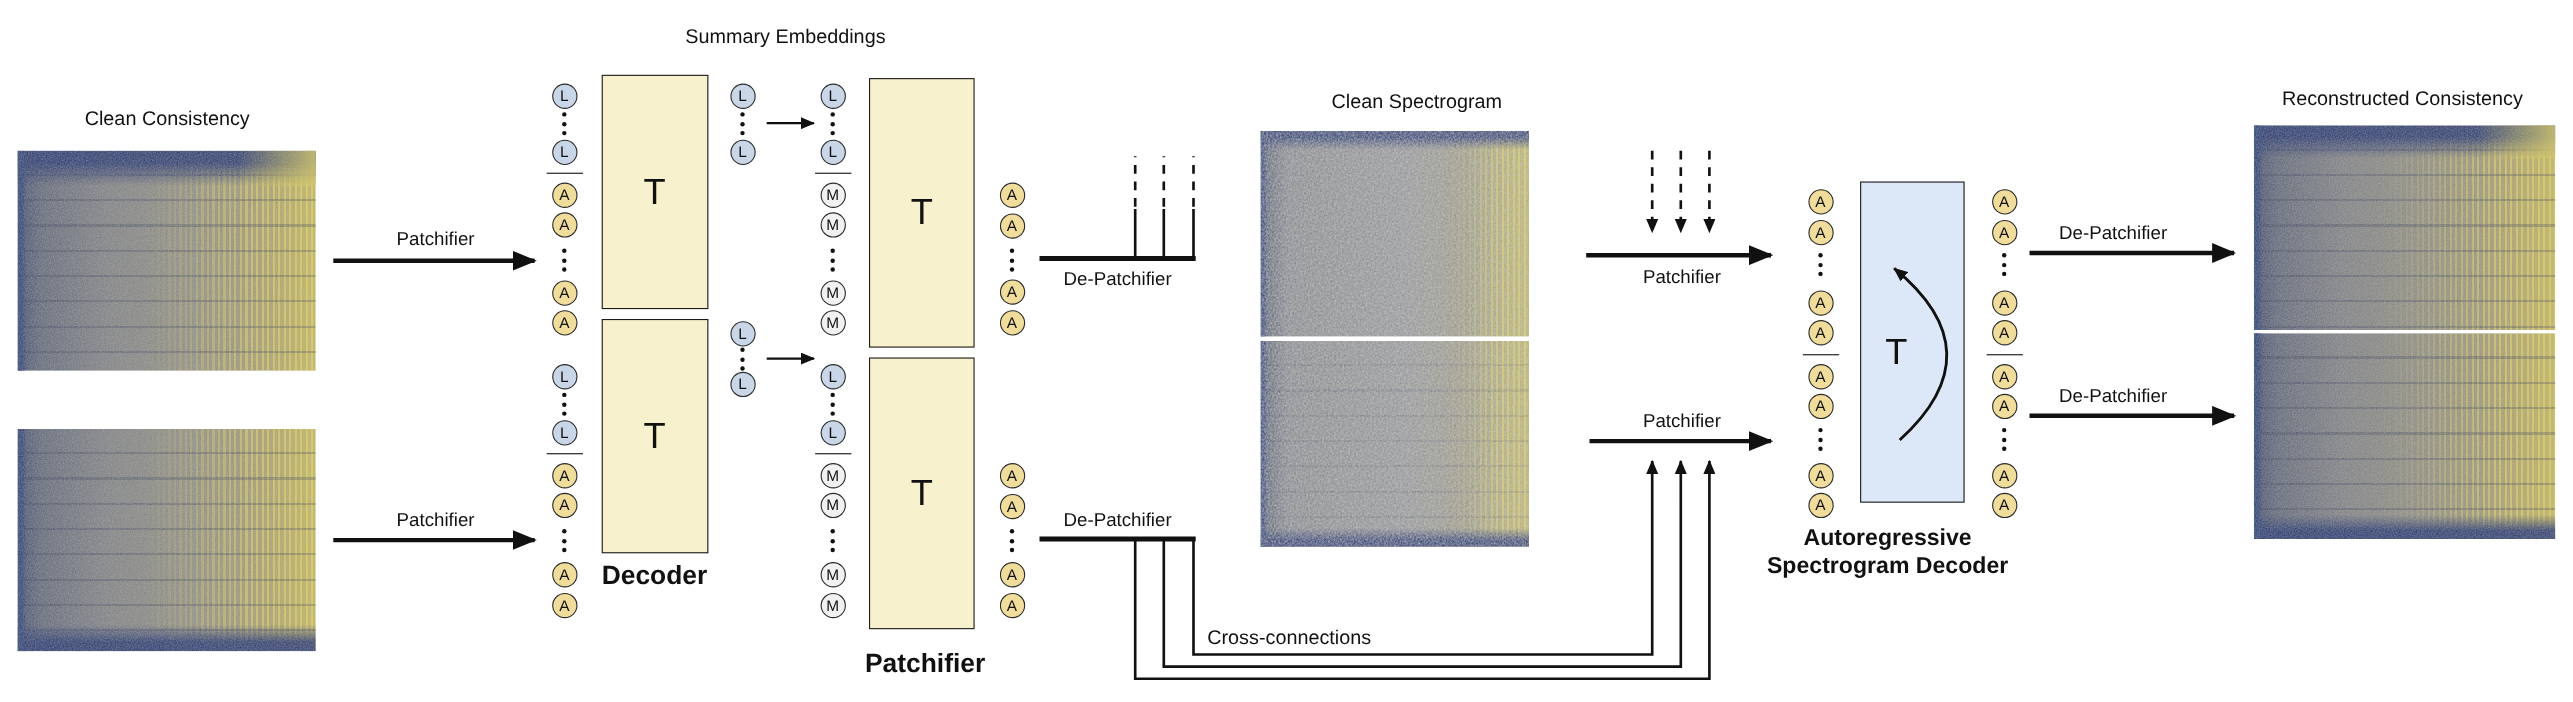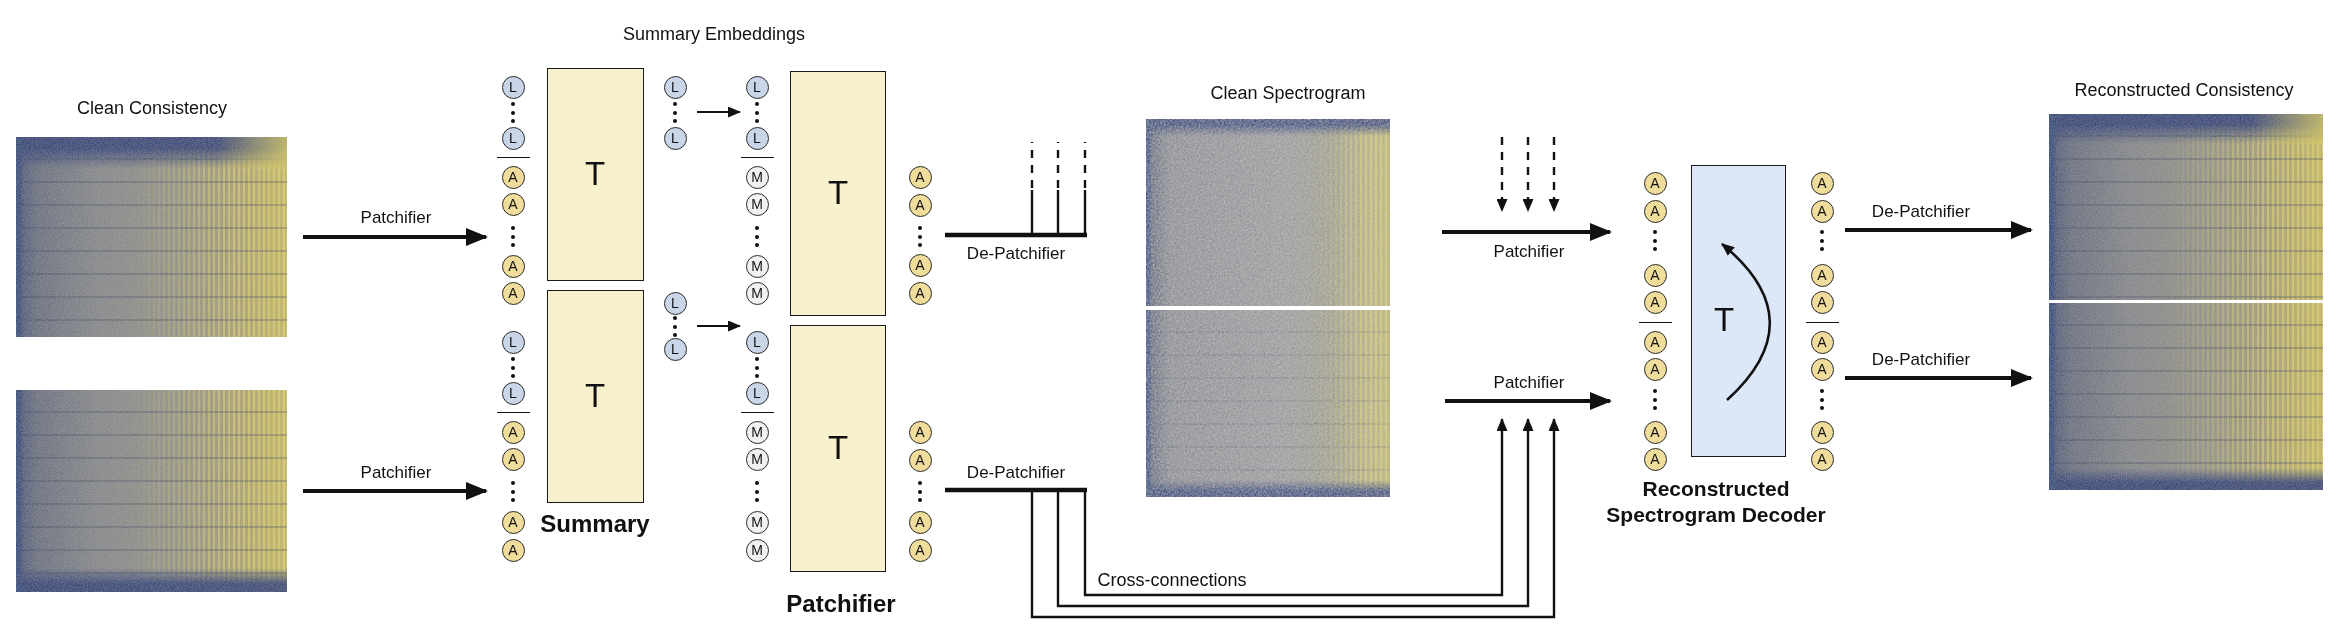--- a/index.html
+++ b/index.html
@@ -57,23 +57,23 @@
       </filter>
     </defs>
   </svg>
 
   <div class="lbl it" style="left:152px;top:108px">Clean Consistency</div>
   <div class="lbl it" style="left:714px;top:34px">Summary Embeddings</div>
   <div class="lbl it" style="left:1288px;top:93px">Clean Spectrogram</div>
   <div class="lbl it" style="left:2184px;top:90px">Reconstructed Consistency</div>
   <div class="lbl it" style="left:1172px;top:580px">Cross-connections</div>
 
-  <div class="lbl bold" style="left:595px;top:524px">Summary</div>
+  <div class="lbl bold" style="left:595px;top:524px">Decoder</div>
   <div class="lbl bold" style="left:841px;top:604px">Patchifier</div>
-  <div class="lbl bold2" style="left:1716px;top:489px">Reconstructed</div>
+  <div class="lbl bold2" style="left:1716px;top:489px">Autoregressive</div>
   <div class="lbl bold2" style="left:1716px;top:515px">Spectrogram Decoder</div>
 
   <div class="lbl sm" style="left:396px;top:218px">Patchifier</div>
   <div class="lbl sm" style="left:396px;top:473px">Patchifier</div>
   <div class="lbl sm" style="left:1529px;top:252px">Patchifier</div>
   <div class="lbl sm" style="left:1529px;top:383px">Patchifier</div>
   <div class="lbl sm" style="left:1016px;top:254px">De-Patchifier</div>
   <div class="lbl sm" style="left:1016px;top:473px">De-Patchifier</div>
   <div class="lbl sm" style="left:1921px;top:212px">De-Patchifier</div>
   <div class="lbl sm" style="left:1921px;top:360px">De-Patchifier</div>

